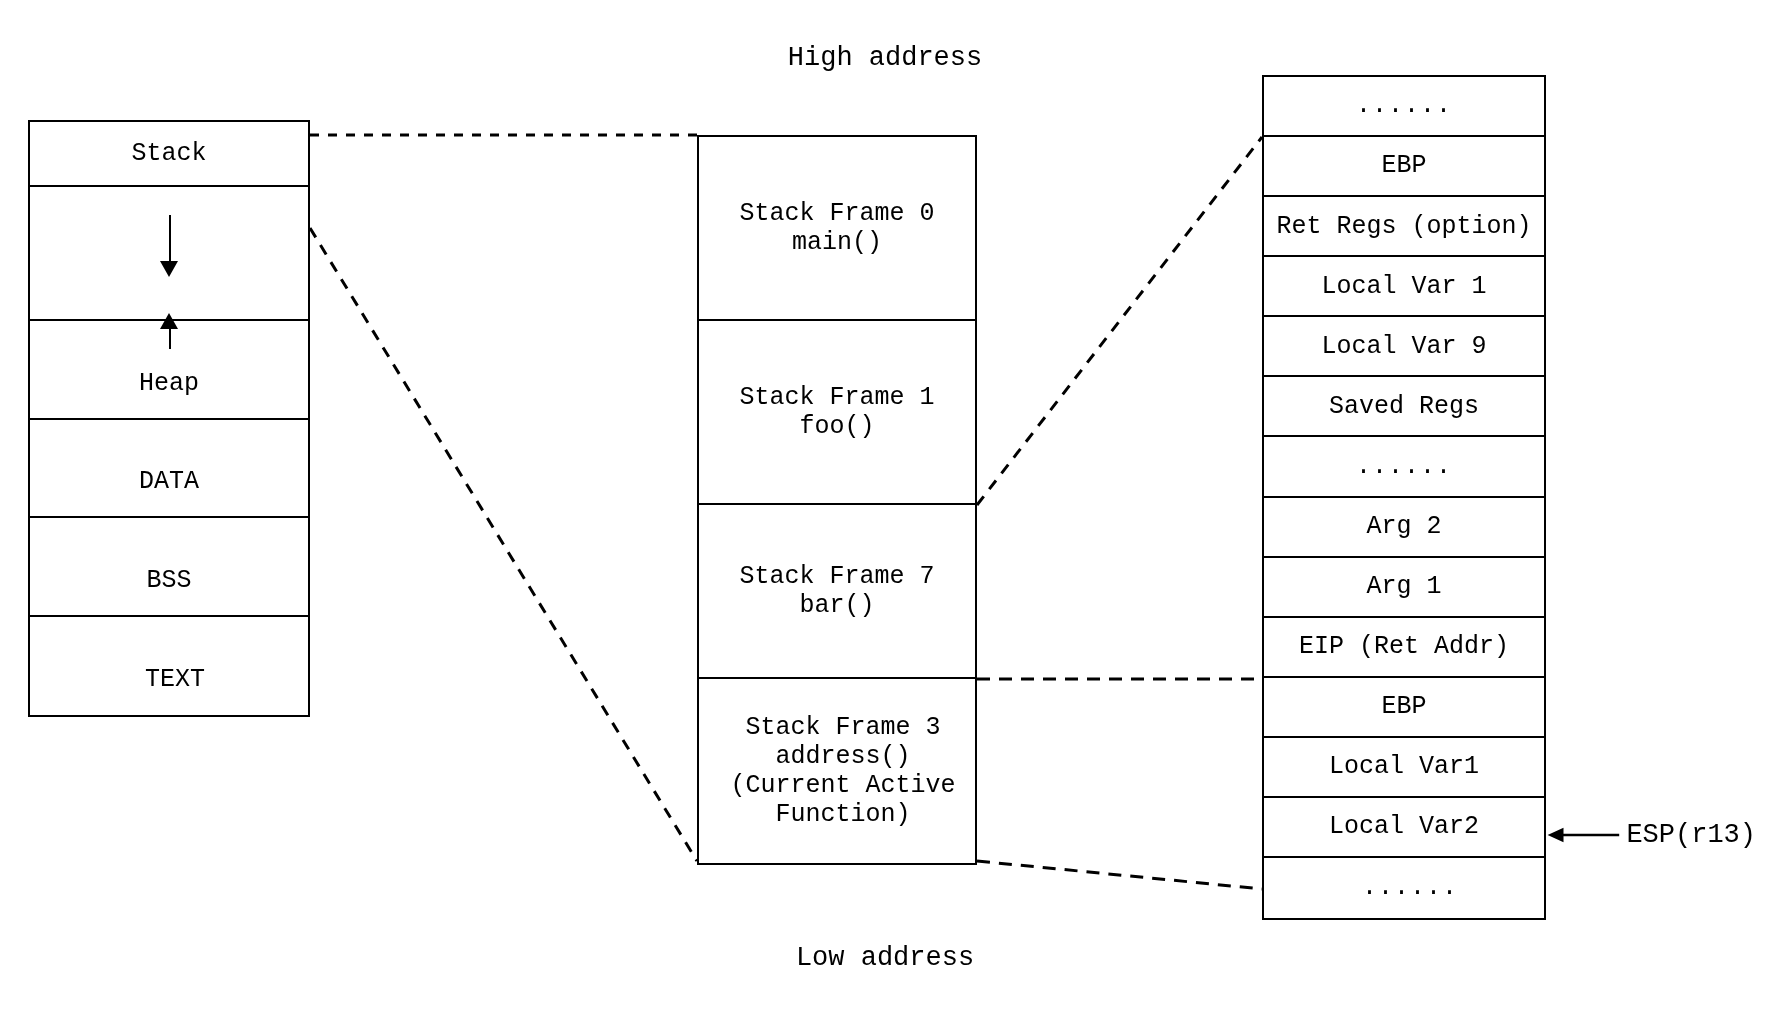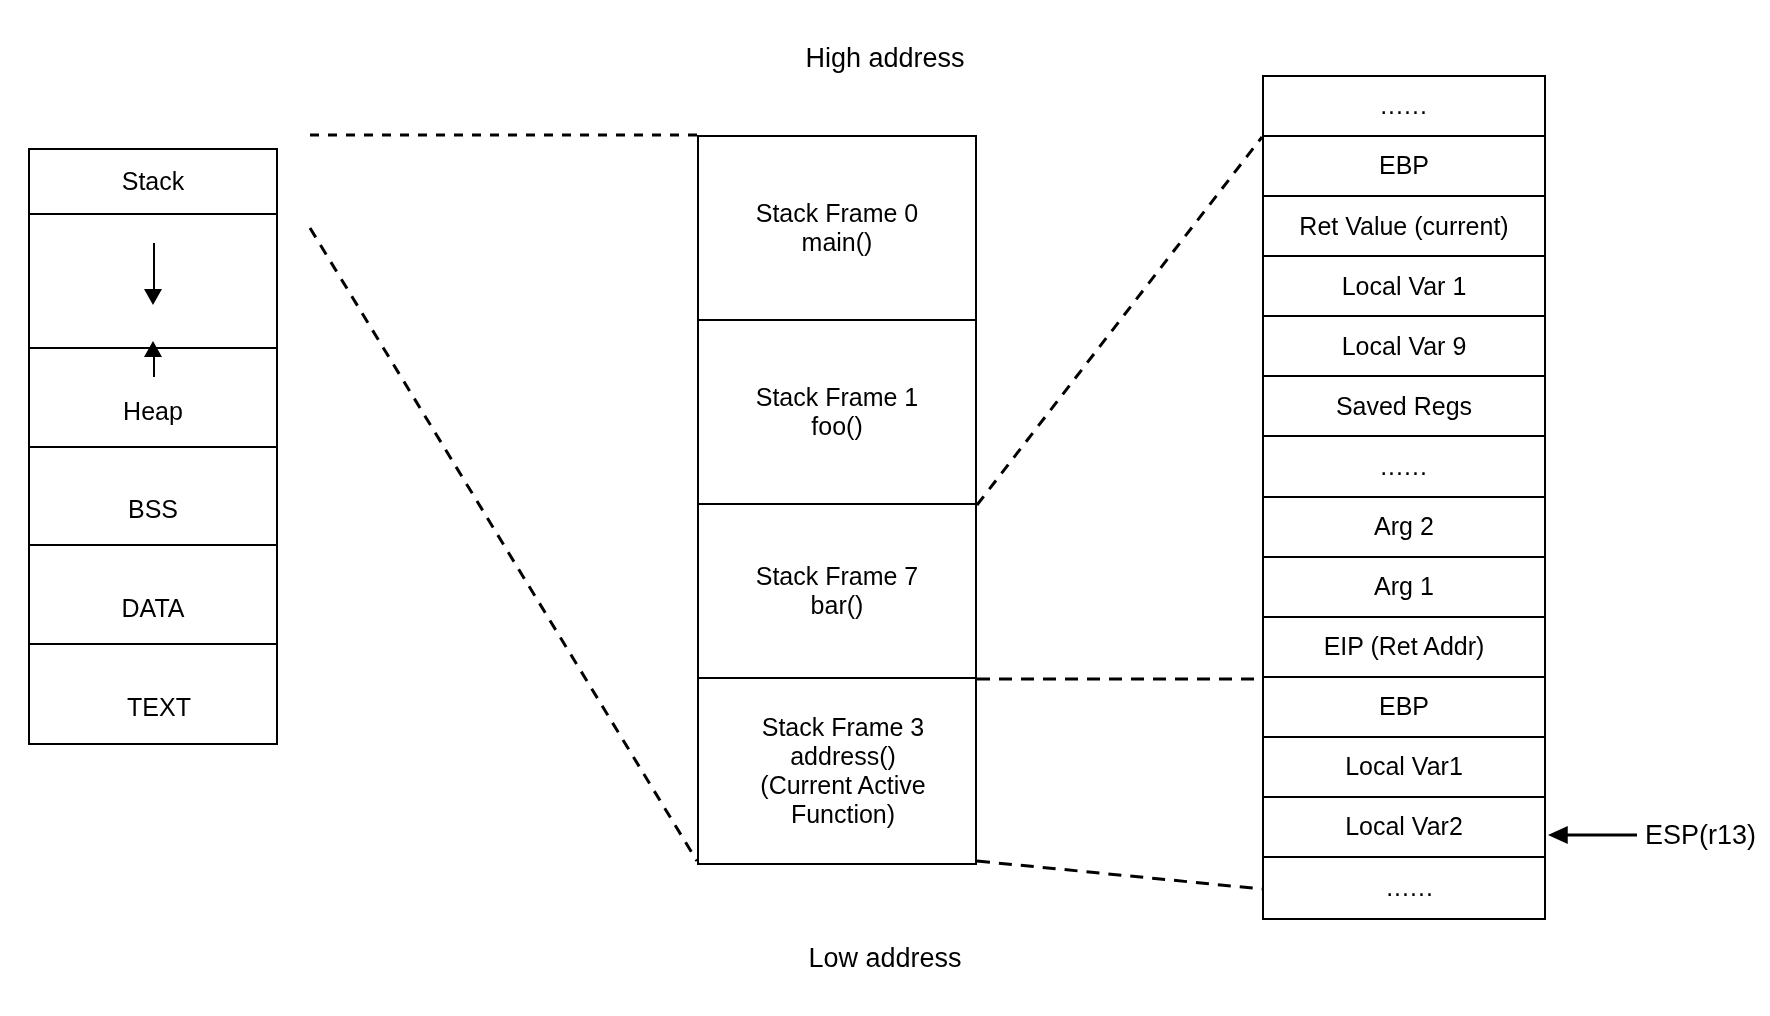--- a/index.html
+++ b/index.html
@@ -5,21 +5,21 @@
   html, body {
     margin: 0;
     padding: 0;
     background: #ffffff;
   }
   #canvas {
     position: relative;
     width: 1770px;
     height: 1016px;
     background: #ffffff;
-    font-family: Liberation Sans, sans-serif;
+    font-family: Liberation Mono, monospace;
     color: #000000;
     overflow: hidden;
   }
 
   .addr-label {
     position: absolute;
     font-size: 27px;
     color: #000;
     white-space: nowrap;
     text-align: center;
@@ -46,21 +46,21 @@
     font-size: 25px;
     line-height: 1.17;
     border-bottom: 2.5px solid #000;
     background: #fff;
     position: relative;
   }
   .cell:last-child { border-bottom: none; margin-left: 12px; }
   .cell .sub { display: block; text-align: center; }
 
   
-  #memory-layout-column { left: 28px; top: 148px; width: 250px; height: 597px; gap: 28px; }
+  #memory-layout-column { left: 28px; top: 120px; width: 282px; height: 597px; gap: 28px; }
   #memory-layout-column .cell.h-stack  { height: 101px; }
   #memory-layout-column .cell.h-growth { height: 165px; }
   #memory-layout-column .cell.h-norm   { height: 110px; }
 
   
   .arrow-v {
     position: absolute;
     left: 50%;
     width: 0;
     border-left: 2.5px solid #000;
@@ -129,24 +129,24 @@
       <span class="arrow-v" style="top:0px;height:46px;"></span>
       <span class="arrow-head down" style="top:46px;"></span>
       <span class="arrow-head up" style="top:98px;"></span>
       <span class="arrow-v" style="top:114px;height:48px;"></span>
     </div>
 
     <div class="cell h-norm">
       <span>Heap</span>
     </div>
     <div class="cell h-norm">
+      <span>DATA</span>
+    </div>
+    <div class="cell h-norm">
       <span>BSS</span>
-    </div>
-    <div class="cell h-norm">
-      <span>DATA</span>
     </div>
     <div class="cell h-norm">
       <span>TEXT</span>
     </div>
   </div>
 
   <div class="col" id="stack-frames-column">
 
     <div class="cell f0">
       <span class="sub">Stack Frame 0</span>
@@ -171,21 +171,21 @@
   </div>
 
   <div class="col" id="frame-detail-column">
     <div class="cell">
         <span class="dots">......</span>
       </div>
     <div class="cell">
         <span>EBP</span>
       </div>
     <div class="cell">
-        <span>Ret Value (current)</span>
+        <span>Ret Regs (option)</span>
       </div>
     <div class="cell">
         <span>Local Var 1</span>
       </div>
     <div class="cell">
         <span>Local Var 9</span>
       </div>
     <div class="cell">
         <span>Saved Regs</span>
       </div>

